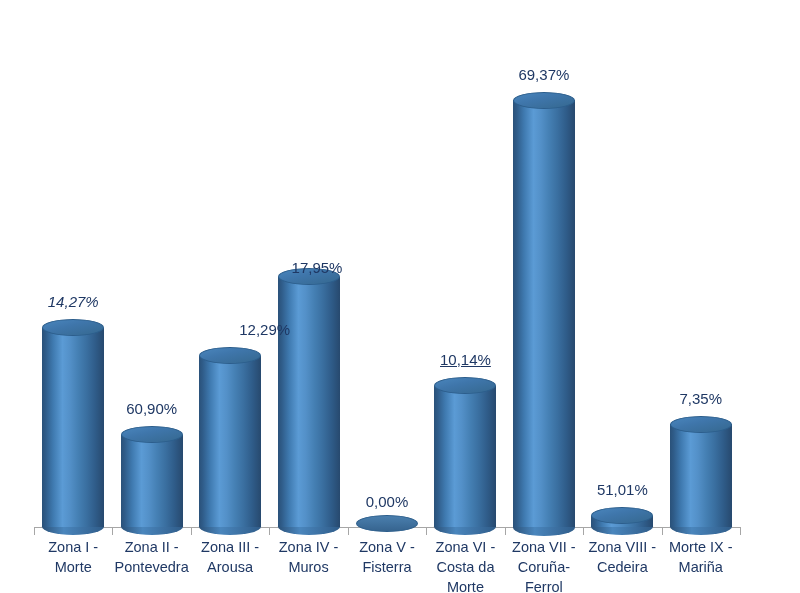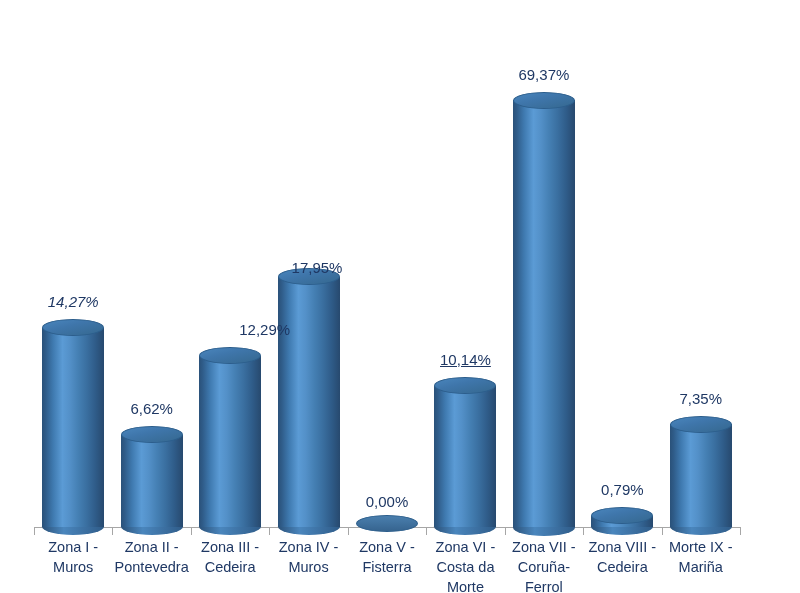--- a/index.html
+++ b/index.html
@@ -163,35 +163,35 @@
           <div class="bar-cap" style="height: 17px; top: -8.5px;"></div>
         </div>
         <div class="bar" style="left: 670px; width: 62px; top: 424.436px; height: 102.564px;">
           <div class="bar-foot" style="height: 17px; bottom: -8.5px;"></div>
           <div class="bar-body" style="height: 102.564px;"></div>
           <div class="bar-cap" style="height: 17px; top: -8.5px;"></div>
         </div>
       </div>
     <div id="value-labels">
         <div class="value-label" style="left: 13.2222px; width: 120px; top: 293.373px; font-style: italic;">14,27%</div>
-        <div class="value-label" style="left: 91.6667px; width: 120px; top: 400.123px;">6,62%</div>
+        <div class="value-label" style="left: 91.6667px; width: 120px; top: 400.123px;">60,90%</div>
         <div class="value-label" style="left: 170.111px; width: 120px; top: 321.002px; text-align: right;">12,29%</div>
         <div class="value-label" style="left: 257px; width: 120px; top: 242.021px; margin-top: 17px;">17,95%</div>
         <div class="value-label" style="left: 327px; width: 120px; top: 493px;">0,00%</div>
         <div class="value-label" style="left: 405.444px; width: 120px; top: 351.004px; text-decoration: underline;">10,14%</div>
         <div class="value-label" style="left: 483.889px; width: 120px; top: 65.5px;">69,37%</div>
-        <div class="value-label" style="left: 562.333px; width: 120px; top: 481.476px;">0,79%</div>
+        <div class="value-label" style="left: 562.333px; width: 120px; top: 481.476px;">51,01%</div>
         <div class="value-label" style="left: 640.778px; width: 120px; top: 389.936px; text-align: center;">7,35%</div>
       </div>
     <div id="cat-labels">
-        <div class="cat-label" style="left: 34px; width: 78.4444px;">Zona I - Muros</div>
+        <div class="cat-label" style="left: 34px; width: 78.4444px;">Zona I - Morte</div>
         <div class="cat-label" style="left: 112.444px; width: 78.4444px;">Zona II -
 Pontevedra</div>
         <div class="cat-label" style="left: 190.889px; width: 78.4444px;">Zona III -
-Cedeira</div>
+Arousa</div>
         <div class="cat-label" style="left: 269.333px; width: 78.4444px;">Zona IV -
 Muros</div>
         <div class="cat-label" style="left: 347.778px; width: 78.4444px;">Zona V -
 Fisterra</div>
         <div class="cat-label" style="left: 426.222px; width: 78.4444px;">Zona VI -
 Costa da
 Morte</div>
         <div class="cat-label" style="left: 504.667px; width: 78.4444px;">Zona VII -
 Coruña-
 Ferrol</div>

